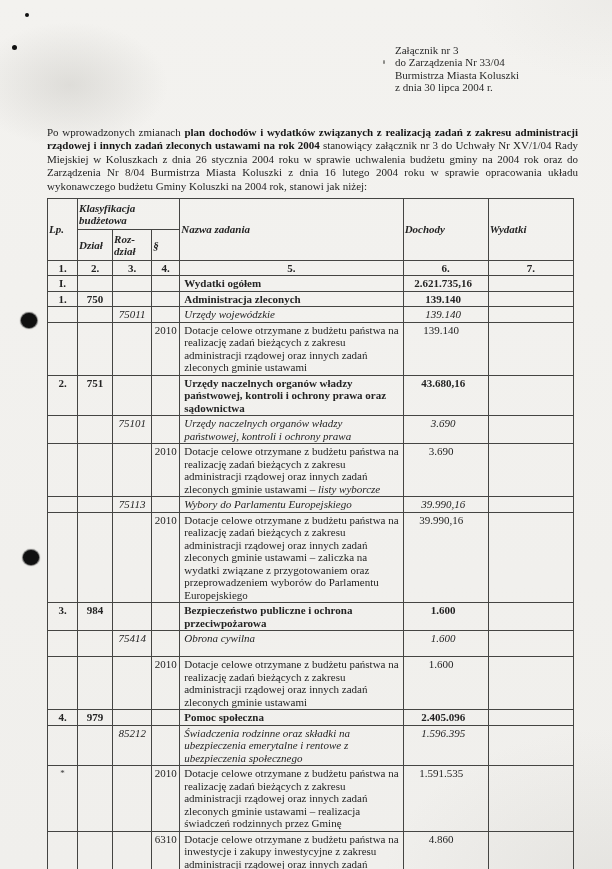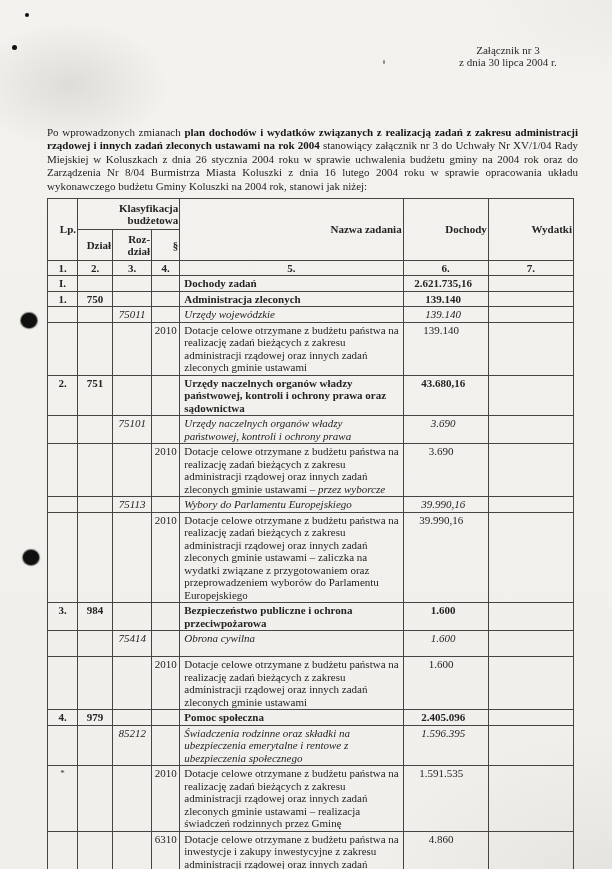--- a/index.html
+++ b/index.html
@@ -17,42 +17,42 @@
       radial-gradient(ellipse 200px 120px at 100% 0%, rgba(200,198,192,.15), transparent 70%),
       linear-gradient(#f3f2ef, #f0efec);
   }
   
   .blob{position:absolute;background:#101010;border-radius:50%;}
   .blob.small{width:4px;height:4px;}
   .blob.big{width:16px;height:15px;box-shadow:0 0 1px 1px rgba(20,20,20,.6);}
   .speck{position:absolute;width:2px;height:4px;background:#8a8a86;border-radius:40%;}
 
   .doc-header{
-    position:absolute;top:44px;left:405px;width:206px;
-    text-align:center;font-size:11px;line-height:12.4px;color:#2a2a2a;
+    position:absolute;top:44px;left:395px;width:206px;
+    text-align:left;font-size:11px;line-height:12.4px;color:#2a2a2a;
   }
   .intro{
     position:absolute;top:115px;left:47px;width:531px;
     font-size:11px;line-height:13.4px;text-align:justify;color:#242424;
   }
   .intro b{color:#161616;}
 
   .table-wrap{position:absolute;top:198px;left:47px;width:529px;}
   table{border-collapse:collapse;table-layout:fixed;width:527px;font-size:11px;}
   col.c1{width:30px;} col.c2{width:35px;} col.c3{width:39px;} col.c4{width:28px;}
   col.c5{width:223px;} col.c6{width:85px;} col.c7{width:85px;}
   th,td{
     border:1px solid #454543;
     vertical-align:top;
     padding:1px 2px;
     line-height:12.5px;
     color:#242424;
     overflow:hidden;
   }
-  th{font-weight:bold;text-align:right;vertical-align:middle;padding:2px 1px;}
+  th{font-weight:bold;text-align:left;vertical-align:middle;padding:2px 1px;font-style:italic;}
   .h-klas{height:26px;}
   .h-sub{height:26px;}
   .pre{white-space:pre-line;}
   .numrow td{text-align:center;font-weight:bold;height:12px;line-height:12px;}
 
   td.c-lp,td.c-dzial,td.c-rozdzial,td.c-paragraf{text-align:center;}
   td.c-name{padding-left:4px;padding-right:4px;}
   td.c-val,td.c-wyd{text-align:center;padding-right:7px;}
 
   tr.r-total td.c-lp{font-weight:bold;}
@@ -72,20 +72,22 @@
 <div class="page">
 
   <div class="blob small" style="left:25px;top:13px;"></div>
   <div class="blob small" style="left:12px;top:45px;width:5px;height:5px;"></div>
   <div class="blob big" style="left:21px;top:313px;"></div>
   <div class="blob big" style="left:23px;top:550px;"></div>
   <div class="speck" style="left:383px;top:60px;"></div>
 
   <div class="doc-header">
     <div>Załącznik nr 3</div>
+    <div>do Zarządzenia Nr 33/04</div>
+    <div>Burmistrza Miasta Koluszki</div>
     <div>z dnia 30 lipca 2004 r.</div>
   </div>
 
   <p class="intro"><span>Po wprowadzonych zmianach </span><b>plan dochodów i wydatków związanych z realizacją zadań z zakresu administracji rządowej i innych zadań zleconych ustawami na rok 2004</b><span> stanowiący załącznik nr 3 do Uchwały Nr XV/1/04 Rady Miejskiej w Koluszkach z dnia 26 stycznia 2004 roku w sprawie uchwalenia budżetu gminy na 2004 rok oraz do Zarządzenia Nr 8/04 Burmistrza Miasta Koluszki z dnia 16 lutego 2004 roku w sprawie opracowania układu wykonawczego budżetu Gminy Koluszki na 2004 rok, stanowi jak niżej:</span></p>
 
   <div class="table-wrap">
     <table>
       <colgroup>
         <col class="c1">
           <col class="c2">
@@ -119,21 +121,21 @@
           <td>6.</td>
           <td>7.</td>
         </tr>
       </thead>
       <tbody>
           <tr class="r-total">
             <td class="c-lp">I.</td>
             <td class="c-dzial"></td>
             <td class="c-rozdzial"></td>
             <td class="c-paragraf"></td>
-            <td class="c-name">Dochody zadań</td>
+            <td class="c-name">Wydatki ogółem</td>
             <td class="c-val">2.621.735,16</td>
             <td class="c-wyd"></td>
           </tr>
           <tr class="r-section">
             <td class="c-lp">1.</td>
             <td class="c-dzial">750</td>
             <td class="c-rozdzial"></td>
             <td class="c-paragraf"></td>
             <td class="c-name">Administracja zleconych</td>
             <td class="c-val">139.140</td>
@@ -173,21 +175,21 @@
             <td class="c-paragraf"></td>
             <td class="c-name">Urzędy naczelnych organów władzy państwowej, kontroli i ochrony prawa</td>
             <td class="c-val">3.690</td>
             <td class="c-wyd"></td>
           </tr>
           <tr class="r-detail">
             <td class="c-lp"></td>
             <td class="c-dzial"></td>
             <td class="c-rozdzial"></td>
             <td class="c-paragraf">2010</td>
-            <td class="c-name">Dotacje celowe otrzymane z budżetu państwa na realizację zadań bieżących z zakresu administracji rządowej oraz innych zadań zleconych gminie ustawami – <em>przez wyborcze</em></td>
+            <td class="c-name">Dotacje celowe otrzymane z budżetu państwa na realizację zadań bieżących z zakresu administracji rządowej oraz innych zadań zleconych gminie ustawami – <em>listy wyborcze</em></td>
             <td class="c-val">3.690</td>
             <td class="c-wyd"></td>
           </tr>
           <tr class="r-chapter">
             <td class="c-lp"></td>
             <td class="c-dzial"></td>
             <td class="c-rozdzial">75113</td>
             <td class="c-paragraf"></td>
             <td class="c-name">Wybory do Parlamentu Europejskiego</td>
             <td class="c-val">39.990,16</td>

